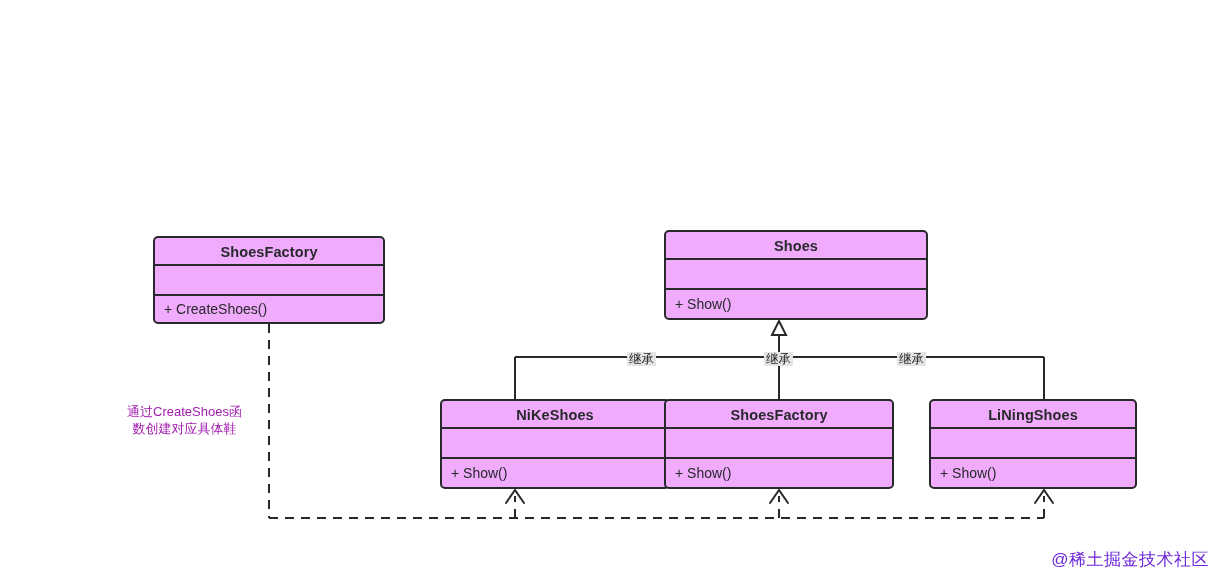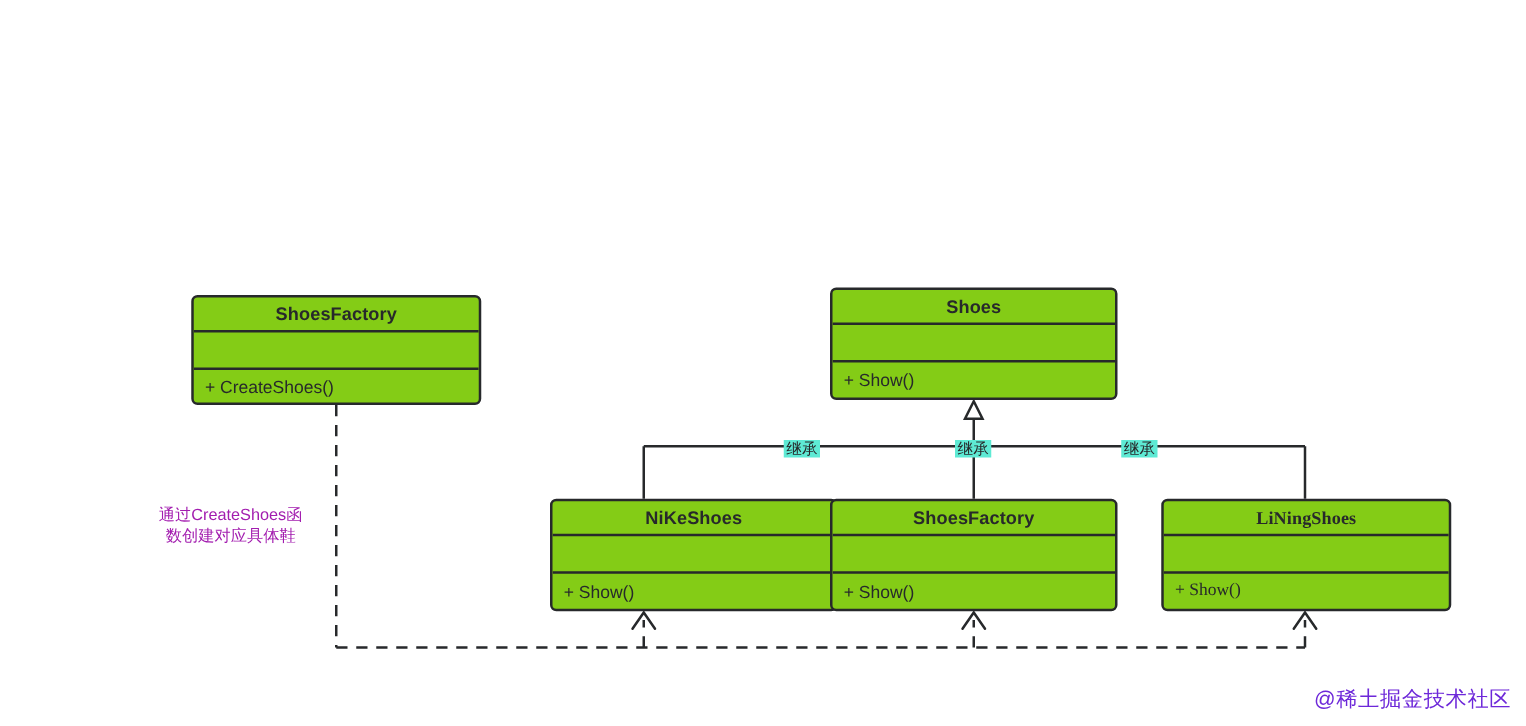--- a/index.html
+++ b/index.html
@@ -19,21 +19,21 @@
     left: 0;
     top: 0;
     width: 1221px;
     height: 581px;
   }
   .uml-class {
     position: absolute;
     box-sizing: border-box;
     border: 2px solid #27292b;
     border-radius: 5px;
-    background: #84cc16;
+    background: #f0abfc;
     display: flex;
     flex-direction: column;
     overflow: hidden;
   }
   .uml-title {
     height: 28px;
     line-height: 28px;
     text-align: center;
     font-weight: bold;
     font-size: 14.5px;
@@ -59,21 +59,21 @@
   .note-text {
     position: absolute;
     text-align: center;
     font-size: 13px;
     line-height: 17px;
     color: #a21caf;
     white-space: pre-line;
   }
   .edge-label {
     position: absolute;
-    background: #5eead4;
+    background: #e5e5e5;
     font-size: 12.5px;
     line-height: 14px;
     color: #27292b;
     padding: 0 2px;
     text-align: center;
   }
   .watermark {
     position: absolute;
     right: 12px;
     bottom: 10px;
@@ -110,39 +110,39 @@
     <polyline points="1035,503 1044,490 1053,503"></polyline>
   </g>
 </svg>
 
 <div class="uml-class" style="left:153px; top:236px; width:232px; height:88px;">
   <div class="uml-title">ShoesFactory</div>
   <div class="uml-attrs"></div>
   <div class="uml-ops">+ CreateShoes()</div>
 </div>
 
-<div class="uml-class" style="left:664px; top:230px; width:230px; height:90px;">
+<div class="uml-class" style="left:664px; top:230px; width:264px; height:90px;">
   <div class="uml-title">Shoes</div>
   <div class="uml-attrs"></div>
   <div class="uml-ops">+ Show()</div>
 </div>
 
 <div class="uml-class" style="left:400px; top:399px; width:230px; height:90px;margin-left:40px;">
   <div class="uml-title">NiKeShoes</div>
   <div class="uml-attrs"></div>
   <div class="uml-ops">+ Show()</div>
 </div>
 
 <div class="uml-class" style="left:664px; top:399px; width:230px; height:90px;">
   <div class="uml-title">ShoesFactory</div>
   <div class="uml-attrs"></div>
   <div class="uml-ops">+ Show()</div>
 </div>
 
-<div class="uml-class" style="left:929px; top:399px; width:232px; height:90px;font-family:Liberation Serif, serif;">
+<div class="uml-class" style="left:929px; top:399px; width:208px; height:90px;">
   <div class="uml-title">LiNingShoes</div>
   <div class="uml-attrs"></div>
   <div class="uml-ops">+ Show()</div>
 </div>
 
 <div class="edge-label" style="left:627px; top:352px;">继承</div>
 <div class="edge-label" style="left:764px; top:352px;">继承</div>
 <div class="edge-label" style="left:897px; top:352px;">继承</div>
 
 <div class="note-text" style="left:112px; top:403px; width:145px;">通过CreateShoes函

